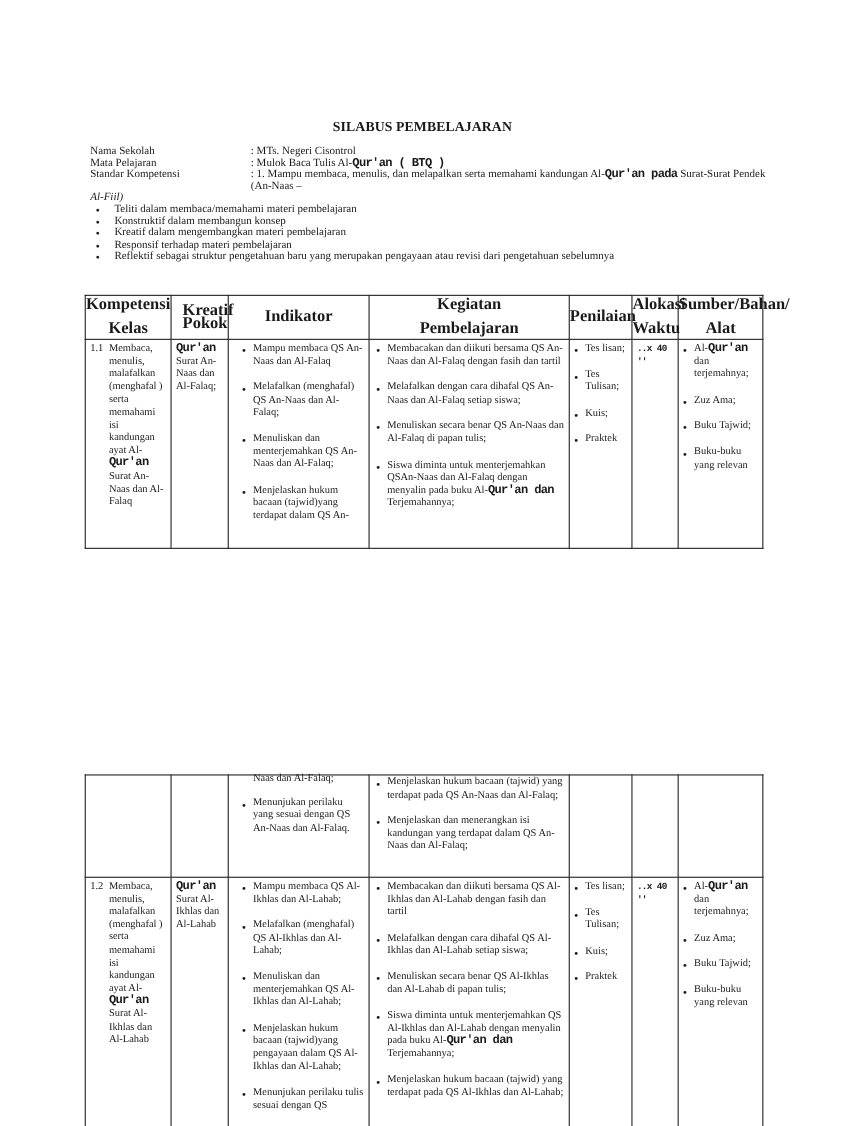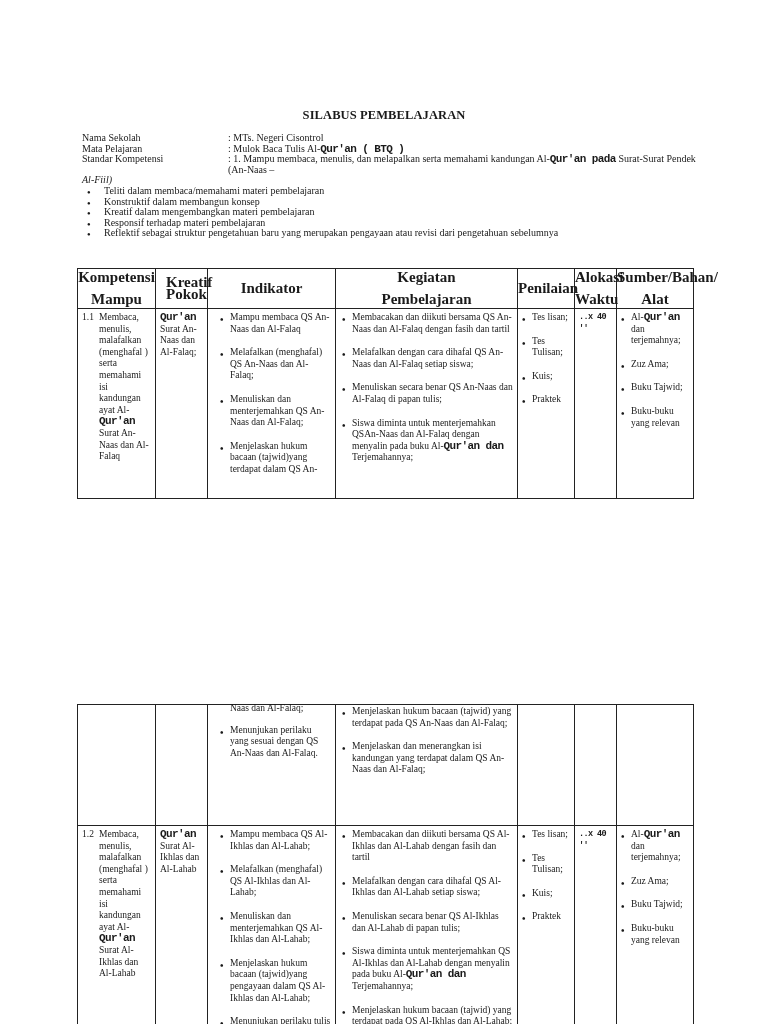--- a/index.html
+++ b/index.html
@@ -64,21 +64,21 @@
       <col style="width:182px">
       <col style="width:57px">
       <col style="width:42px">
       <col style="width:77px">
   </colgroup>
   <tbody>
       <tr style="height:40px">
     <th>
           <div>Kompetensi</div>
           <div style="height:10px"></div>
-          <div>Mampu</div>
+          <div>Kelas</div>
         </th>
     <th style="padding:0 10px">
           <div>Kreatif Pokok</div>
         </th>
     <th>
           <div>Indikator</div>
         </th>
     <th>
           <div>Kegiatan</div>
           <div style="height:10px"></div>
@@ -151,21 +151,21 @@
   <colgroup>
     <col style="width:78px">
       <col style="width:52px">
       <col style="width:128px">
       <col style="width:182px">
       <col style="width:57px">
       <col style="width:42px">
       <col style="width:77px">
   </colgroup>
   <tbody>
-      <tr style="height:121px">
+      <tr style="height:93px">
     <td></td>
     <td></td>
     <td>
       <div style="padding:0 4px 0 22px; margin-top:-2px">Naas dan Al-Falaq;</div>
       <ul class="bl" style="padding:10px 4px 0 8px">
         <li>Menunjukan perilaku yang sesuai dengan QS An-Naas dan Al-Falaq.</li>
       </ul>
     </td>
     <td>
       <ul class="bl cell" style="padding-left:2px; padding-top:1px">

